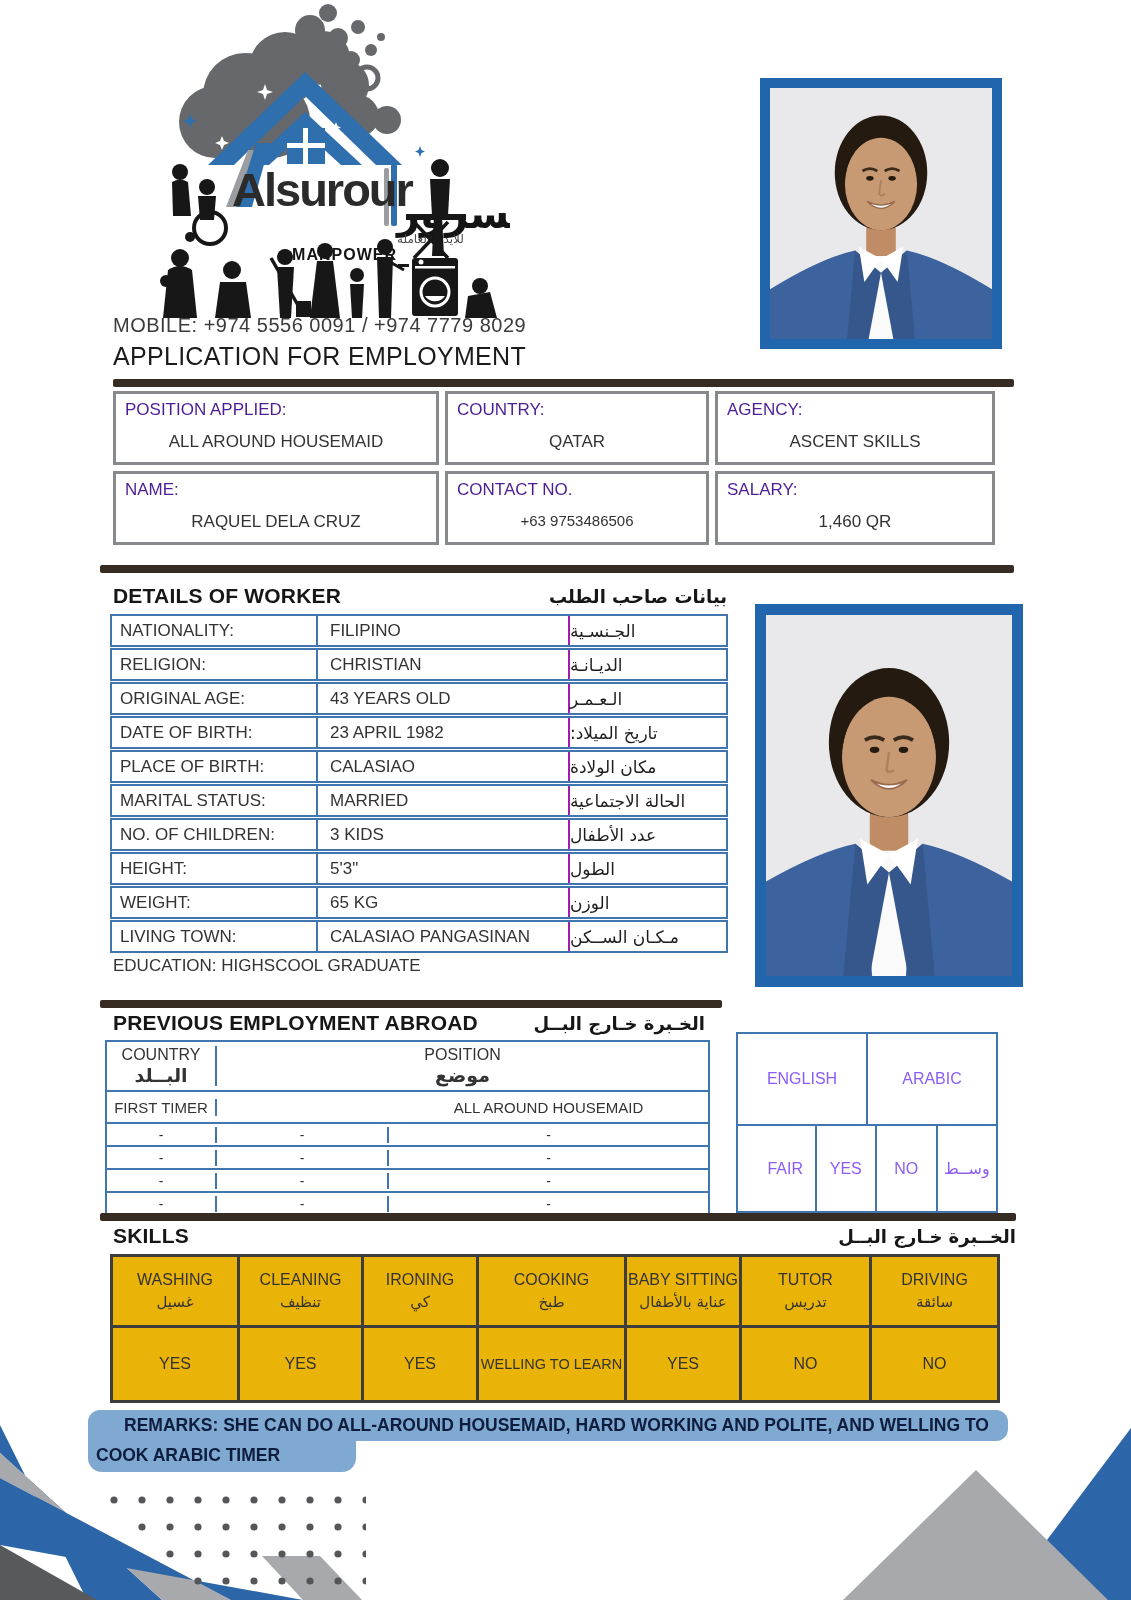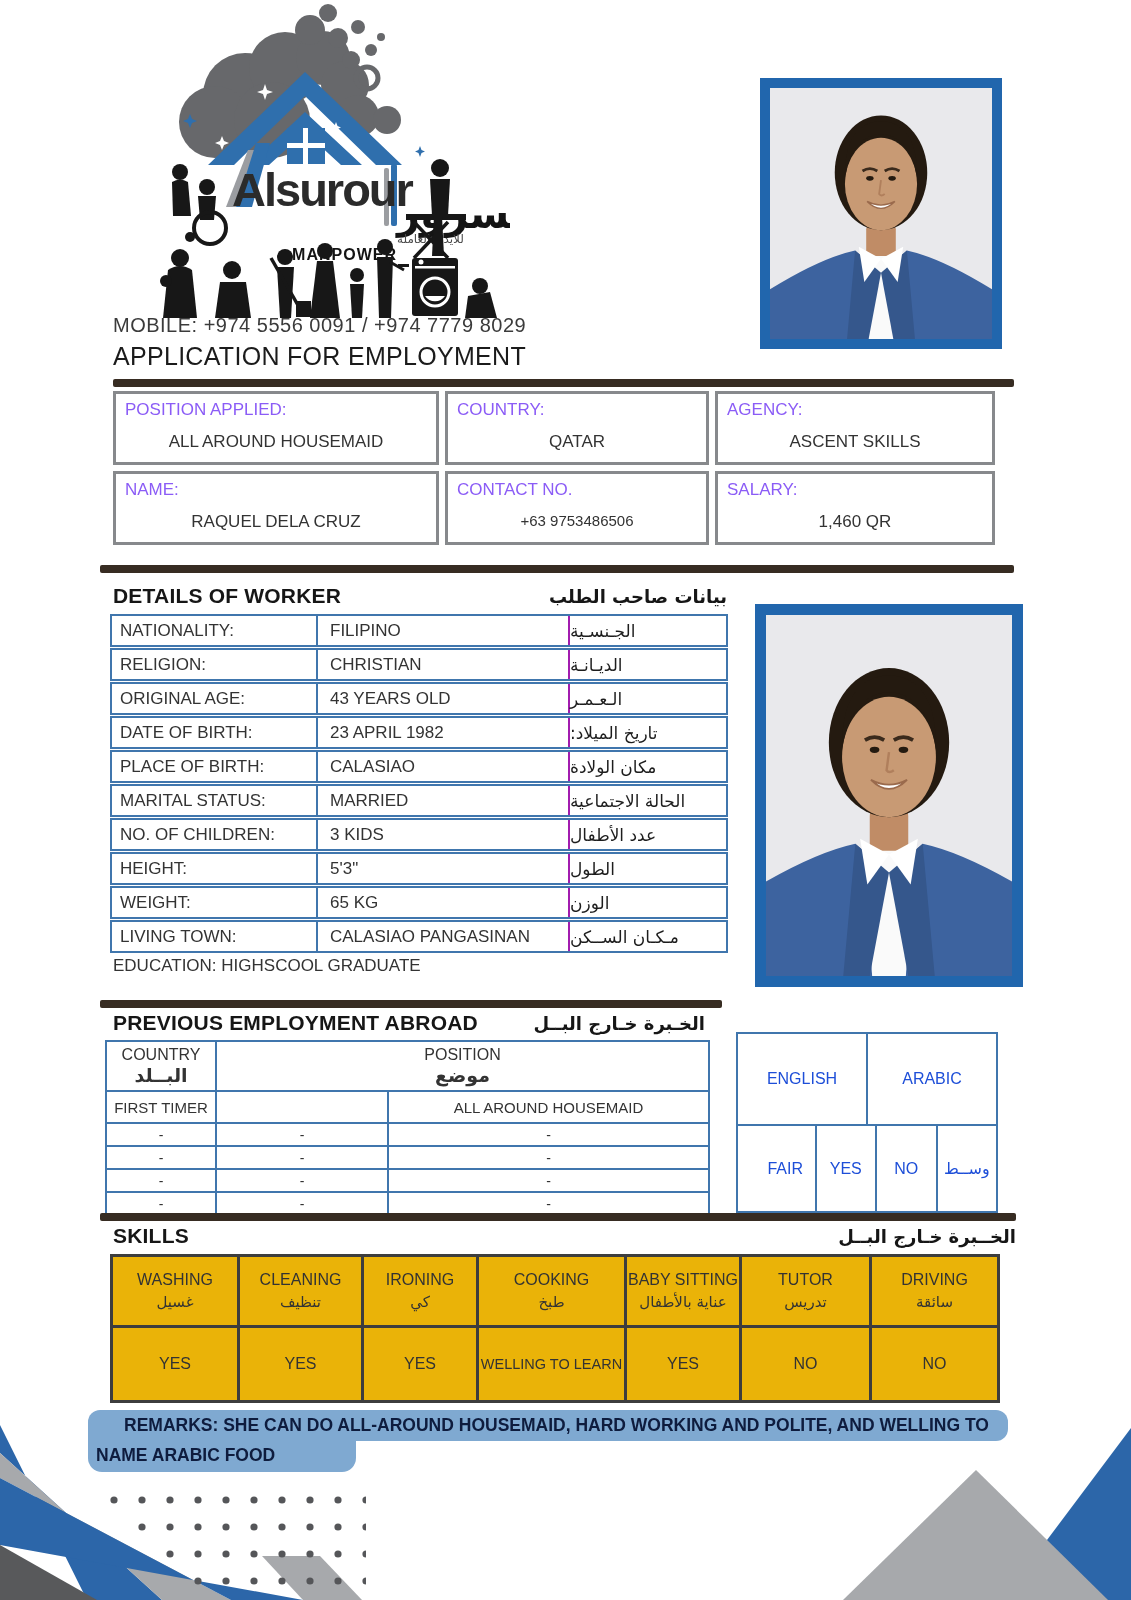--- a/index.html
+++ b/index.html
@@ -15,21 +15,21 @@
   .mobile-line { left:113px; top:314px; font-size:20px; letter-spacing:0.5px; color:#3b3b3b; }
   .page-title  { left:113px; top:342px; font-size:25px; font-weight:normal; color:#1b1b1b; letter-spacing:0.3px; }
   .bar { position:absolute; height:8px; background:#372c22; border-radius:2px; }
 
   
   .app-table {
     left:113px; top:391px; width:882px;
     display:grid; grid-template-columns:326px 264px 280px; grid-auto-rows:74px; gap:6px;
   }
   .app-cell { border:3px solid #87898c; box-sizing:border-box; position:relative; background:#fff; }
-  .cell-label { position:absolute; left:9px; top:6px; font-size:17px; color:#8b5cf6; }
+  .cell-label { position:absolute; left:9px; top:6px; font-size:17px; color:#4c1d95; }
   .cell-value { position:absolute; left:0; right:0; top:38px; text-align:center; font-size:17px; color:#333; }
   .cell-value.small { font-size:15px; }
 
   
   .photo-frame { position:absolute; box-sizing:border-box; border:10px solid #2166ad; background:#e9e9ec; }
   .photo-frame svg { display:block; width:100%; height:100%; }
   .photo-1 { left:760px; top:78px;  width:242px; height:271px; }
   .photo-2 { left:755px; top:604px; width:268px; height:383px; border-width:11px; }
 
   
@@ -40,36 +40,36 @@
   
   .details-table { left:110px; top:614px; width:618px; }
   .d-row { display:flex; align-items:stretch; height:29px; border:2px solid #4076ad; margin-bottom:1px; background:#fff; }
   .d-label { width:206px; border-right:2px solid #4076ad; display:flex; align-items:center; padding-left:8px; font-size:17px; color:#333; box-sizing:border-box; }
   .d-value { width:252px; border-right:2px solid #a21caf; display:flex; align-items:center; padding-left:12px; font-size:17px; color:#333; box-sizing:border-box; }
   .d-ar { flex:1; display:flex; align-items:center; justify-content:flex-end; padding-right:12px; font-size:17px; color:#1d1d1d; }
   .education-line { left:113px; top:956px; font-size:17px; color:#333;text-align:right; }
 
   
   .prev-table { left:105px; top:1040px; width:605px; border:2px solid #4076ad; box-sizing:border-box; background:#fff; }
-  .p-row { display:flex; border-bottom:2px solid #4076ad; }
+  .p-row { display:flex; border-bottom:2px solid #4076ad;align-items:center; }
   .p-row:last-child { border-bottom:none; }
   .p-c1 { width:110px; border-right:2px solid #4076ad; box-sizing:border-box; }
   .p-c2 { width:172px; border-right:2px solid #4076ad; box-sizing:border-box; }
   .p-c3 { flex:1; }
   .p-cell { display:flex; flex-direction:column; align-items:center; justify-content:center; text-align:center; color:#333; }
   .p-head { height:48px; font-size:16px; }
   .p-head .ar { font-size:19px; font-weight:bold; }
   .p-first { height:30px; font-size:15px; }
   .p-dash { height:21px; font-size:14px; }
 
   
   .lang-box { left:736px; top:1032px; width:262px; height:181px; border:2px solid #4076ad; box-sizing:border-box; display:flex; flex-direction:column; background:#fff; }
   .lang-top { display:flex; height:90px; border-bottom:2px solid #4076ad; }
   .lang-bottom { display:flex; flex:1;margin-left:18px; }
-  .lang-cell { flex:1; display:flex; align-items:center; justify-content:center; font-size:16px; color:#1d4ed8; }
+  .lang-cell { flex:1; display:flex; align-items:center; justify-content:center; font-size:16px; color:#8b5cf6; }
   .bl { border-left:2px solid #4076ad; }
 
   
   .skills-table { left:110px; top:1254px; width:890px; border:3px solid #3d3d3d; box-sizing:border-box; background:#eab308; }
   .s-row { display:flex; }
   .s-head { height:68px; border-bottom:3px solid #3d3d3d; }
   .s-vals { height:72px; }
   .s-cell { display:flex; flex-direction:column; align-items:center; justify-content:center; text-align:center; box-sizing:border-box; color:#333; }
   .s-cell + .s-cell { border-left:3px solid #3d3d3d; }
   .s-en { font-size:16px; }
@@ -452,21 +452,21 @@
       <div class="s-cell sw5">
           <span class="s-val">NO</span>
         </div>
       <div class="s-cell sw6">
           <span class="s-val">NO</span>
         </div>
     </div>
   </div>
 
   <div class="abs remark-1">REMARKS: SHE CAN DO ALL-AROUND HOUSEMAID, HARD WORKING AND POLITE, AND WELLING TO LEARN HOW  TO</div>
-  <div class="abs remark-2">NAME ARABIC FOOD</div>
+  <div class="abs remark-2">COOK ARABIC TIMER</div>
 
   <svg class="abs decor" viewBox="0 0 1131 1600">
     <defs>
       <pattern id="dots" patternUnits="userSpaceOnUse" x="104" y="1490" width="28" height="27">
         <circle cx="10" cy="10" r="3.6" fill="#555659"></circle>
       </pattern>
     </defs>
 
     <polygon points="0,1425 0,1453 162,1600 87,1600" fill="#2c66a9"></polygon>
     <polygon points="0,1453 0,1478 231,1600 162,1600" fill="#a7a9ac"></polygon>

